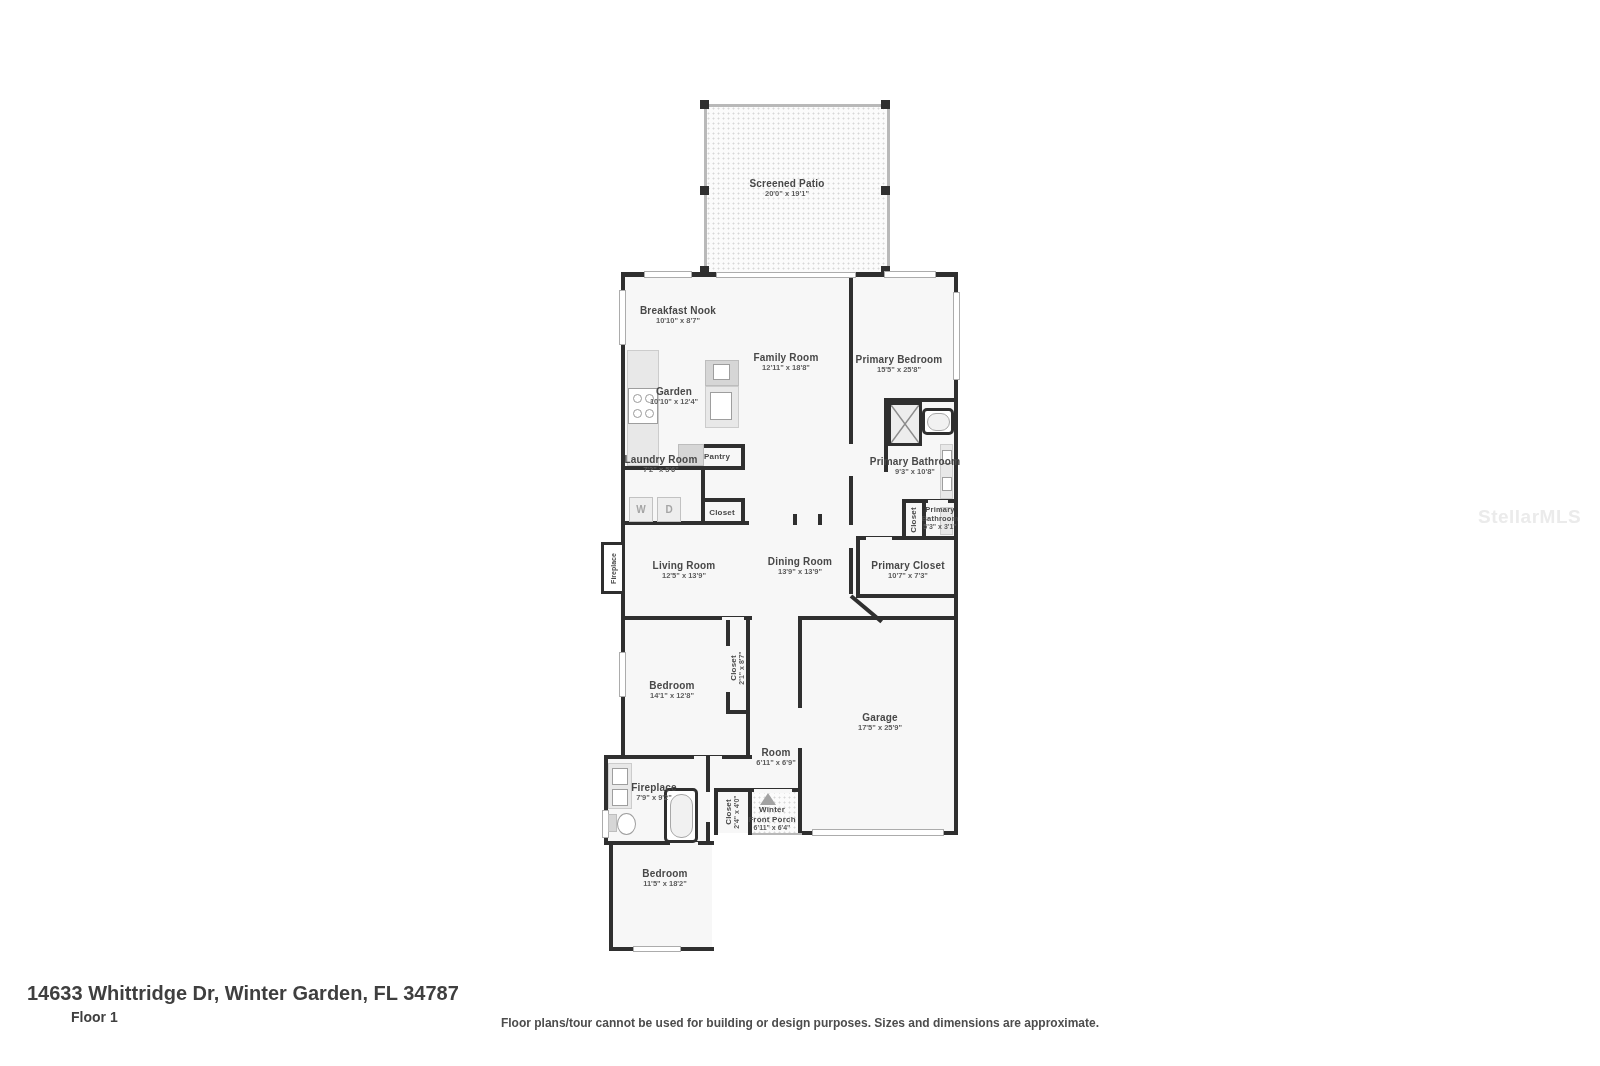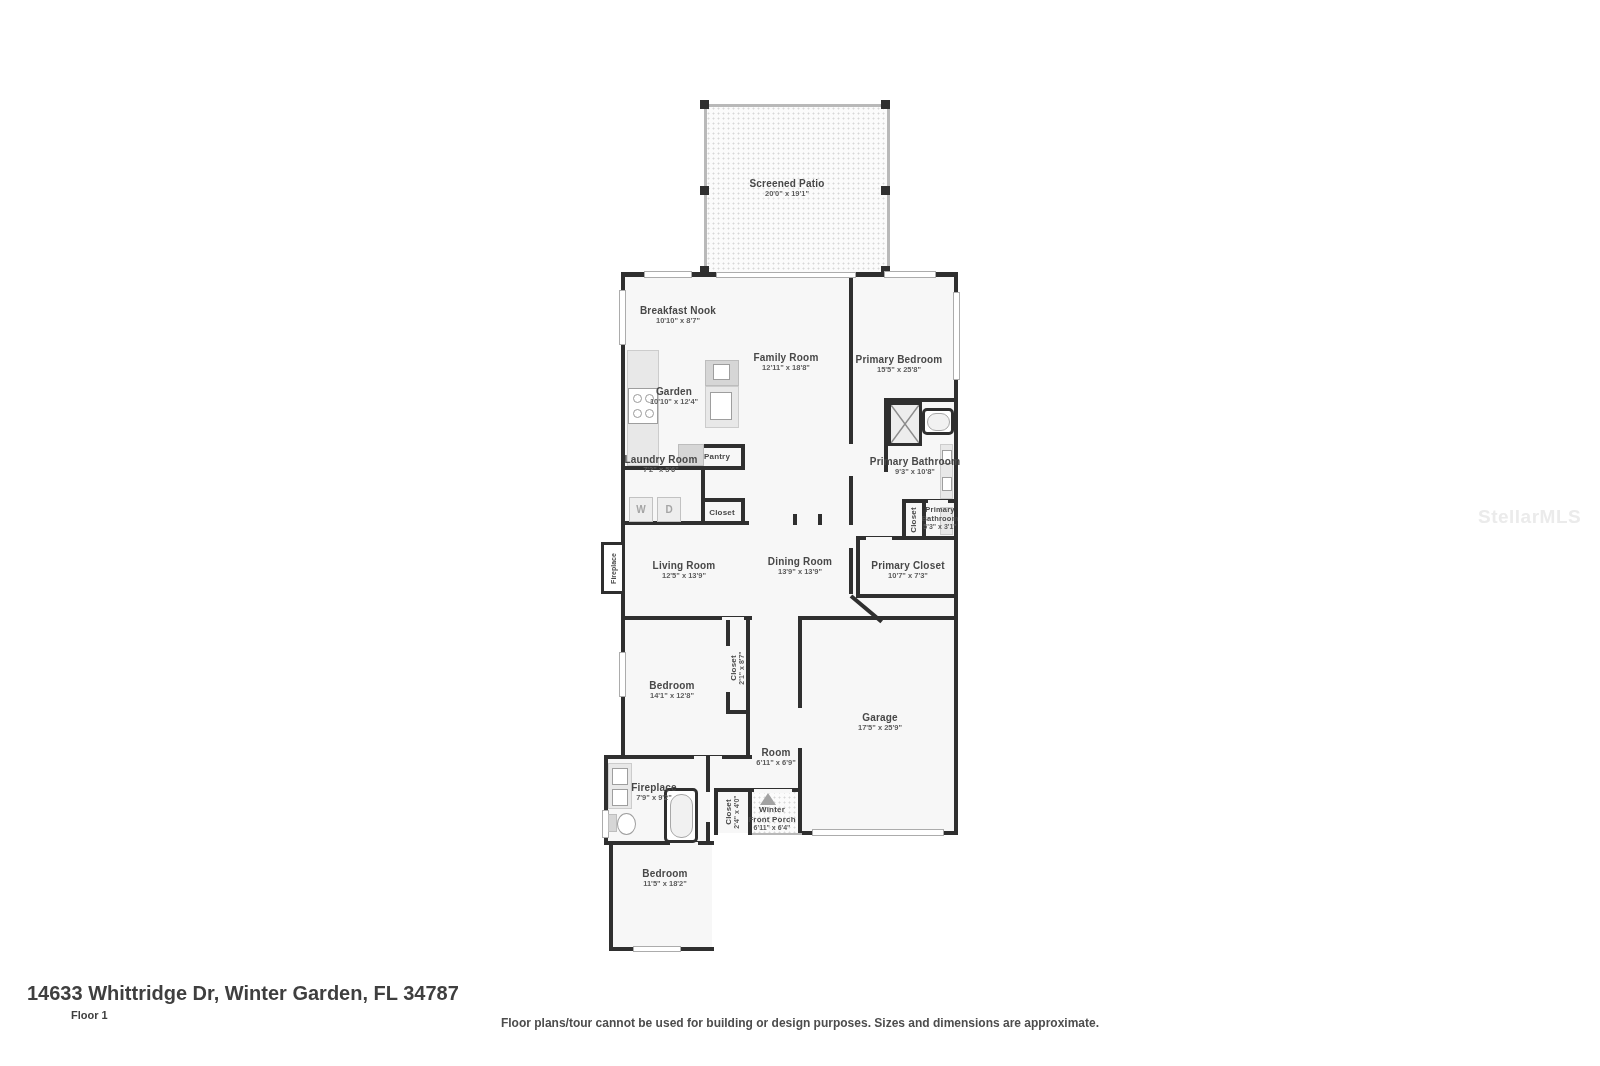--- a/index.html
+++ b/index.html
@@ -36,21 +36,21 @@
       background:#eeeeee;border:1px solid #c2c2c2;box-sizing:border-box;
       font-size:10px;font-weight:700;color:#a5a5a5;}
   .tri{position:absolute;width:0;height:0;border-left:8px solid transparent;
        border-right:8px solid transparent;border-bottom:12px solid #a3a3a3;}
   .fireplace{position:absolute;background:#fff;border:3px solid #2f2f2f;box-sizing:border-box;
              display:flex;align-items:center;justify-content:center;}
   .fireplace span{font-size:7px;font-weight:700;color:#4a4a4a;transform:rotate(-90deg);white-space:nowrap;}
   .wm{position:absolute;left:1478px;top:506px;font-size:19px;font-weight:700;color:#ebebeb;
       letter-spacing:.5px;}
   .addr{position:absolute;left:27px;top:982px;font-size:20px;font-weight:700;color:#3f3f3f;}
-  .floorlbl{position:absolute;left:27px;top:1009px;font-size:11px;font-weight:700;color:#3f3f3f;padding-left:44px;}
+  .floorlbl{position:absolute;left:27px;top:1009px;font-size:14px;font-weight:700;color:#3f3f3f;padding-left:44px;}
   .disc{position:absolute;left:0;right:0;top:1016px;text-align:center;font-size:12px;
         font-weight:700;color:#4d4d4d;}
 </style>
 </head>
 <body>
 
 <div class="plan">
 
   <div class="dots" style="left:706px;top:106px;width:182px;height:167px;"></div>
   <div class="fill" style="left:623px;top:275px;width:332px;height:345px;"></div>

